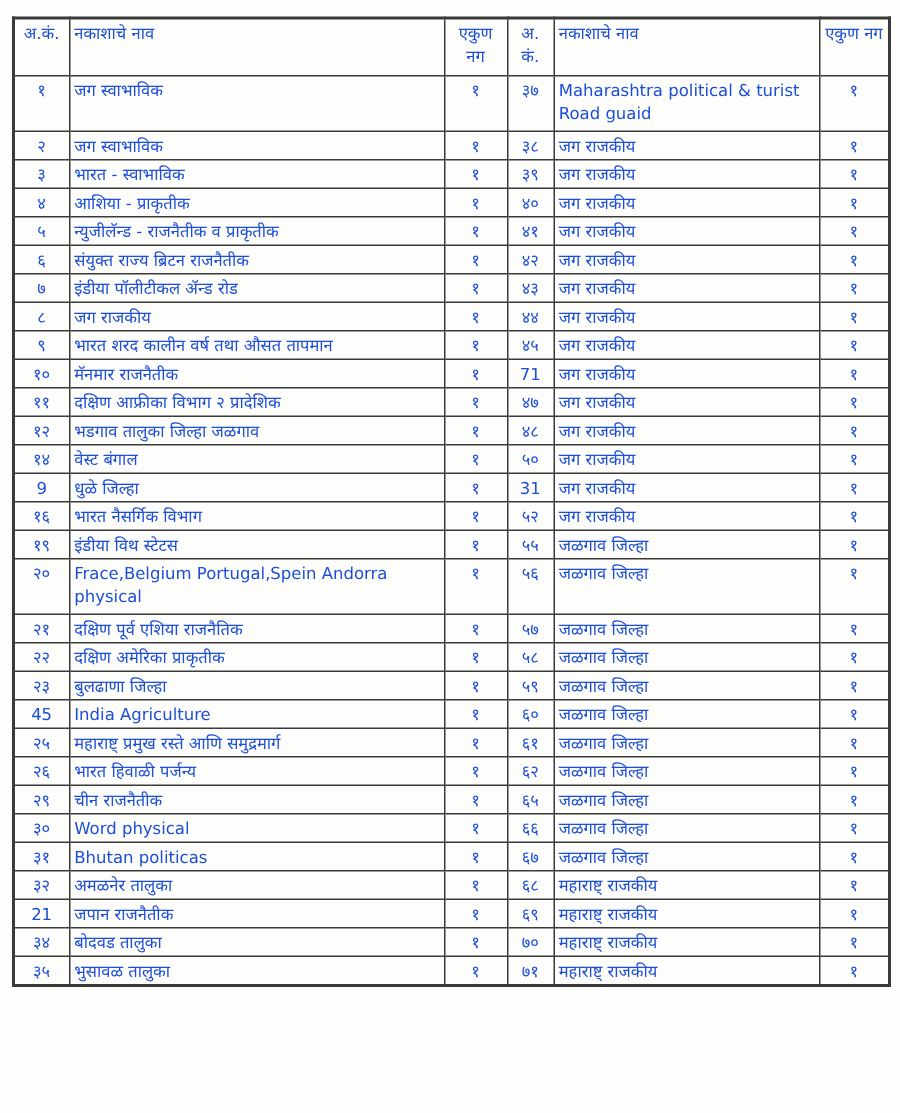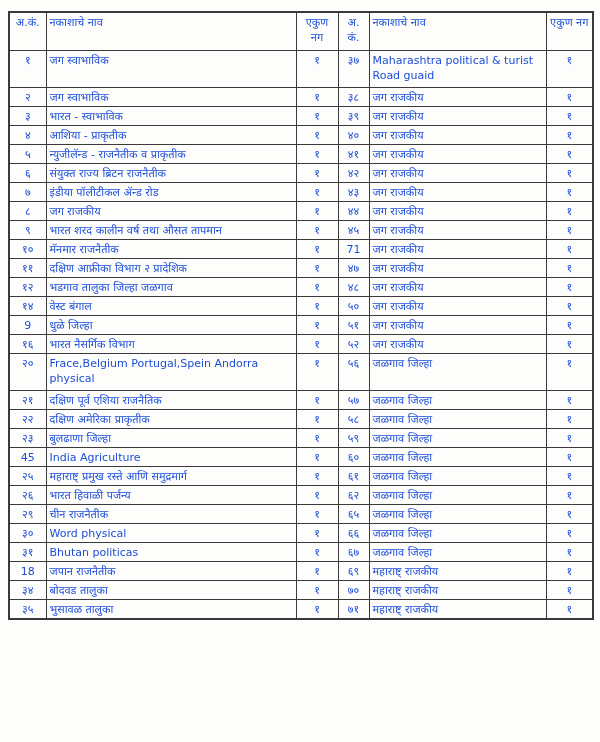--- a/index.html
+++ b/index.html
@@ -167,30 +167,38 @@
           <td class="name">वेस्ट बंगाल</td>
           <td class="num">१</td>
           <td class="num">५०</td>
           <td class="name">जग राजकीय</td>
           <td class="num">१</td>
         </tr>
         <tr>
           <td class="num">9</td>
           <td class="name">धुळे जिल्हा</td>
           <td class="num">१</td>
-          <td class="num">५१</td>
+          <td class="num">31</td>
           <td class="name">जग राजकीय</td>
           <td class="num">१</td>
         </tr>
         <tr>
           <td class="num">१६</td>
           <td class="name">भारत नैसर्गिक विभाग</td>
           <td class="num">१</td>
           <td class="num">५२</td>
           <td class="name">जग राजकीय</td>
+          <td class="num">१</td>
+        </tr>
+        <tr>
+          <td class="num">१९</td>
+          <td class="name">इंडीया विथ स्टेटस</td>
+          <td class="num">१</td>
+          <td class="num">५५</td>
+          <td class="name">जळगाव जिल्हा</td>
           <td class="num">१</td>
         </tr>
         <tr class="tall">
           <td class="num">२०</td>
           <td class="name">Frace,Belgium Portugal,Spein Andorra physical</td>
           <td class="num">१</td>
           <td class="num">५६</td>
           <td class="name">जळगाव जिल्हा</td>
           <td class="num">१</td>
         </tr>
@@ -260,21 +268,29 @@
         </tr>
         <tr>
           <td class="num">३१</td>
           <td class="name">Bhutan politicas</td>
           <td class="num">१</td>
           <td class="num">६७</td>
           <td class="name">जळगाव जिल्हा</td>
           <td class="num">१</td>
         </tr>
         <tr>
-          <td class="num">18</td>
+          <td class="num">३२</td>
+          <td class="name">अमळनेर तालुका</td>
+          <td class="num">१</td>
+          <td class="num">६८</td>
+          <td class="name">महाराष्ट् राजकीय</td>
+          <td class="num">१</td>
+        </tr>
+        <tr>
+          <td class="num">21</td>
           <td class="name">जपान राजनैतीक</td>
           <td class="num">१</td>
           <td class="num">६९</td>
           <td class="name">महाराष्ट् राजकीय</td>
           <td class="num">१</td>
         </tr>
         <tr>
           <td class="num">३४</td>
           <td class="name">बोदवड तालुका</td>
           <td class="num">१</td>

